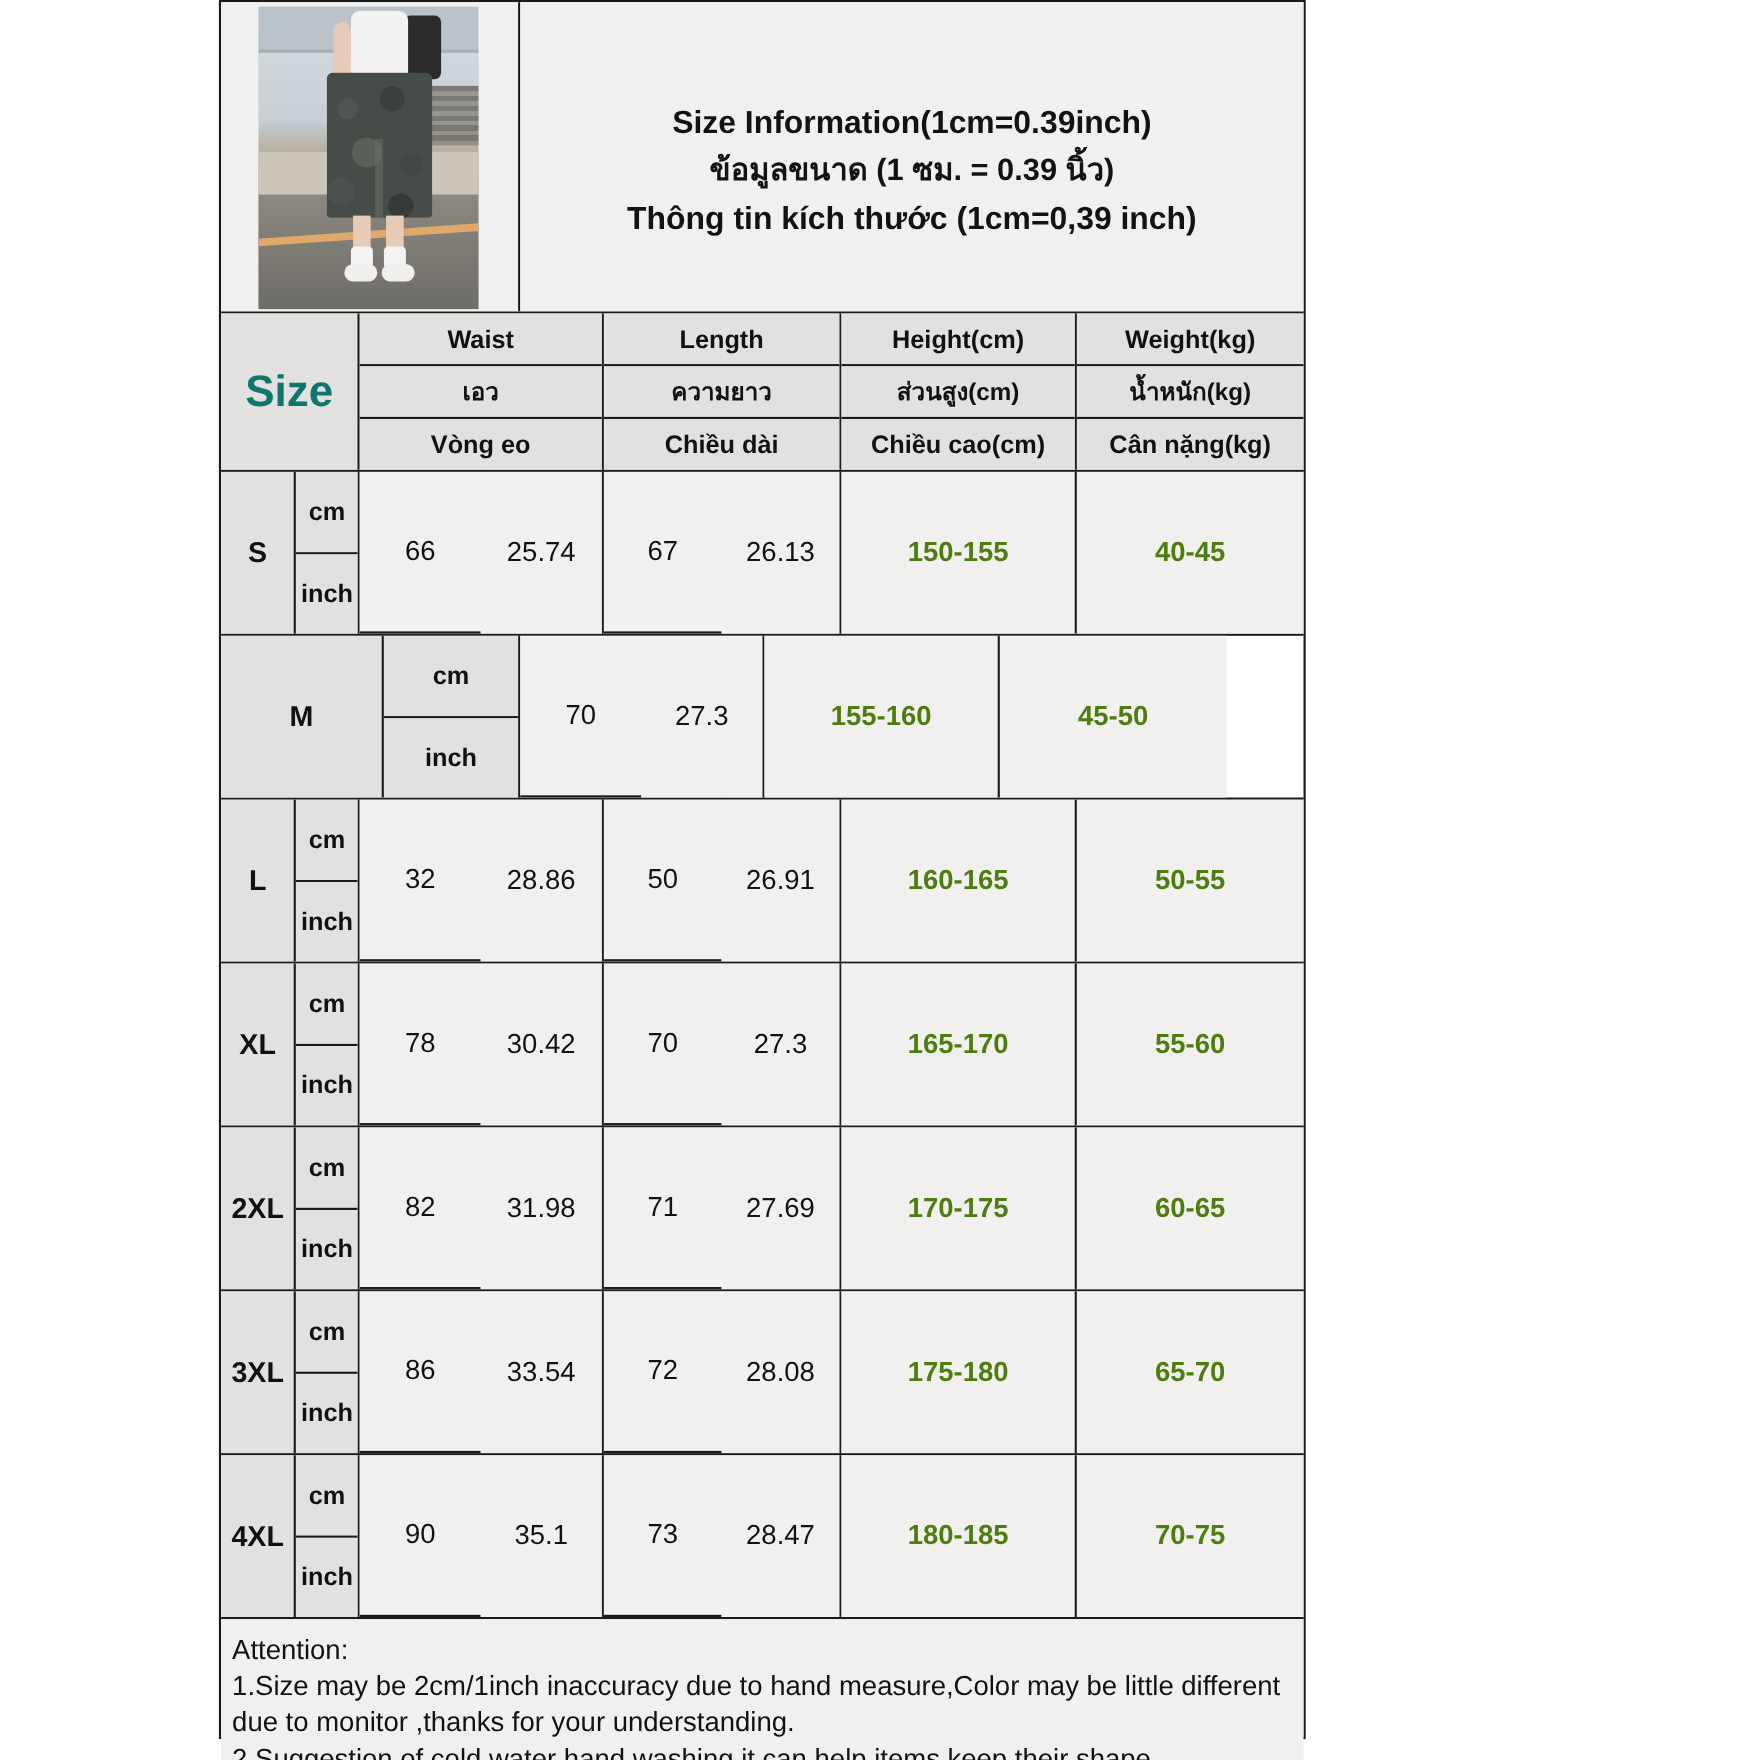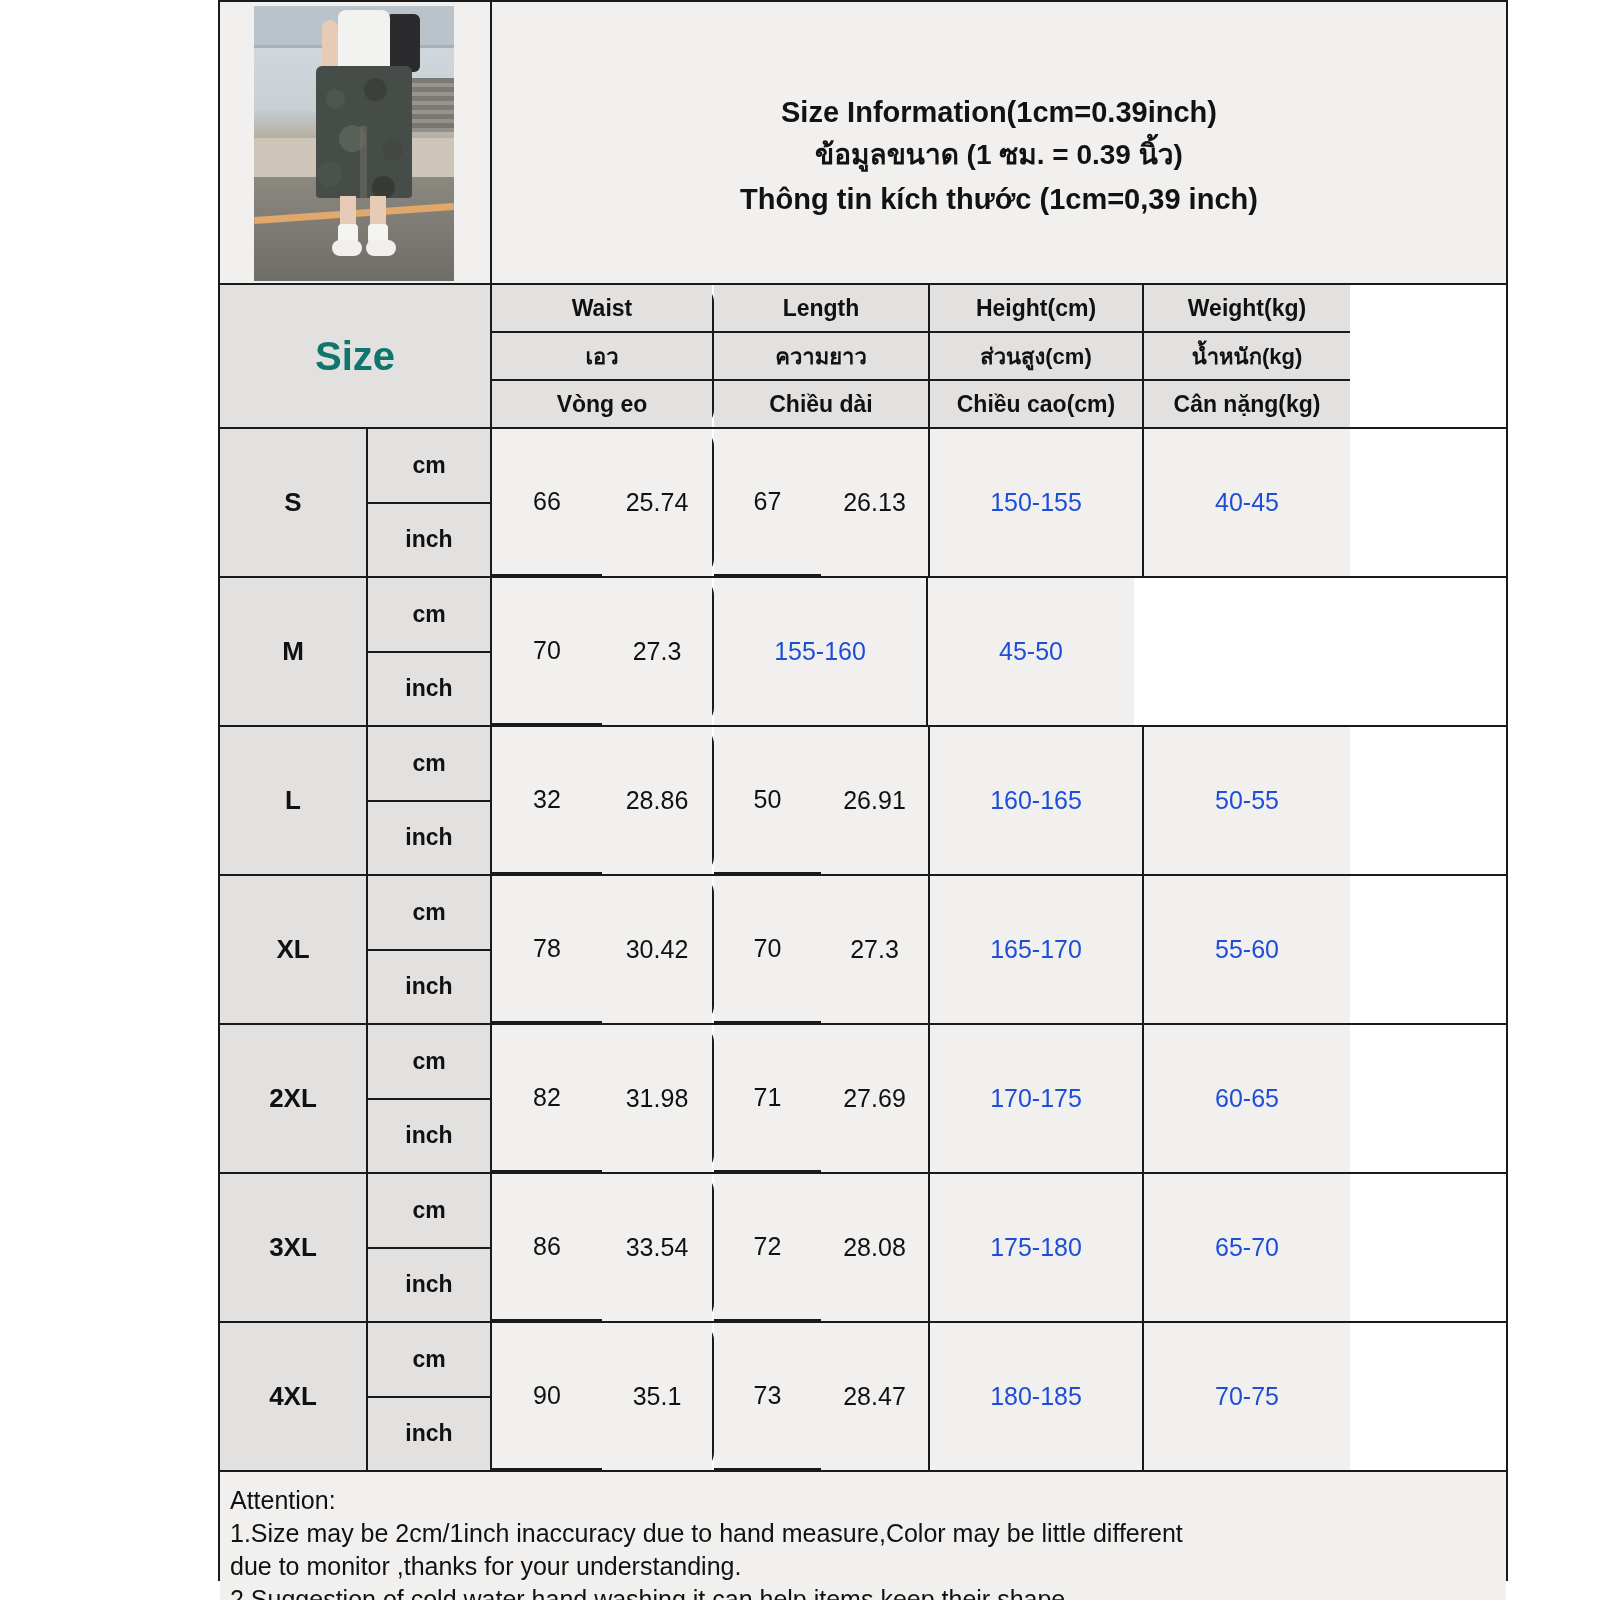--- a/index.html
+++ b/index.html
@@ -8,23 +8,23 @@
     background: #ffffff;
   }
   body {
     width: 1600px;
     height: 1600px;
     font-family: "Liberation Sans", sans-serif;
     overflow: hidden;
   }
   #sheet {
     position: absolute;
-    left: 218px;
+    left: 199px;
     top: 0px;
-    width: 1290px;
+    width: 988px;
     height: 1581px;
     border: 2px solid #1a1a1a;
     box-sizing: border-box;
     background: #ffffff;
   }
 
   
   .header-row {
     display: flex;
     height: 283px;
@@ -172,21 +172,21 @@
     justify-content: center;
     font-size: 23px;
     font-weight: bold;
     color: #111;
     box-sizing: border-box;
     border-bottom: 2px solid #1a1a1a;
     white-space: nowrap;
   }
   .measure-col .hl:last-child { border-bottom: none; }
   .measure-col .hl.th { font-size: 22px; }
-  .w-waist  { width: 222px; flex: none; border-radius: 17px; }
+  .w-waist  { width: 222px; flex: none; }
   .w-length { width: 216px; flex: none; }
   .w-height { width: 214px; flex: none; }
   .w-weight { width: 206px; flex: none; }
 
   
   .size-row {
     display: flex;
     height: 149px;
     box-sizing: border-box;
     border-bottom: 2px solid #1a1a1a;
@@ -240,22 +240,23 @@
     box-sizing: border-box;
     border-bottom: 2px solid #1a1a1a;
   }
   .val-cell:last-child { border-bottom: none; }
   .span-cell {
     box-sizing: border-box;
     display: flex;
     align-items: center;
     justify-content: center;
     font-size: 25px;
-    color: #1d4ed8;
+    color: #4d7c0f;
     background: #f1f0ee;
+    font-weight: bold;
   }
   .span-cell.b { border-right: 2px solid #1a1a1a; }
 
   
   .attention {
     padding: 12px 14px 0 10px;
     font-size: 25px;
     color: #111;
     line-height: 1.32;
     background: #f1f0ee;

